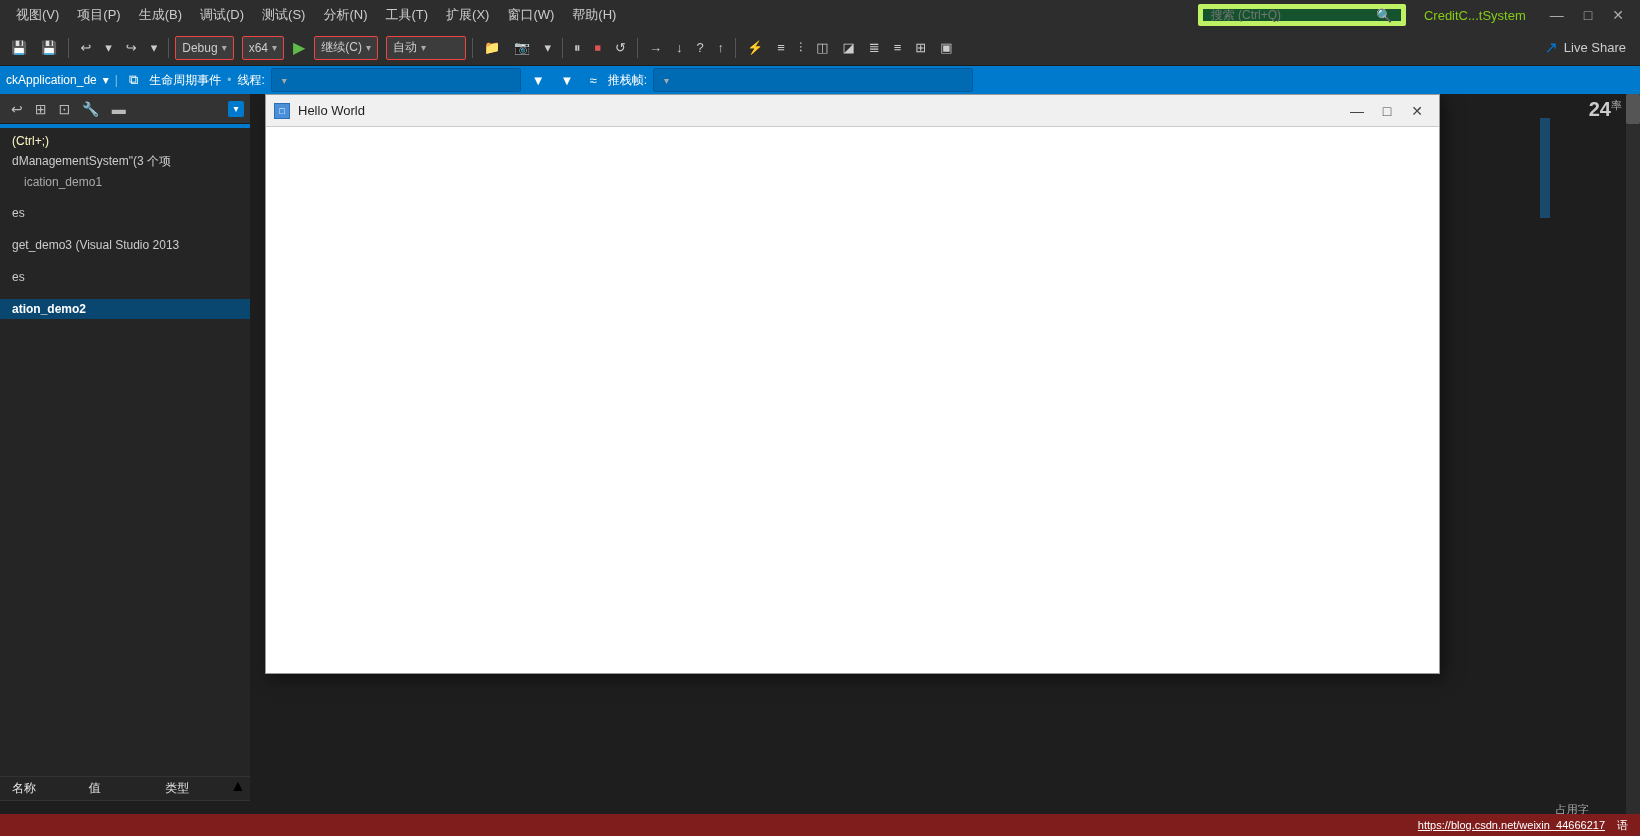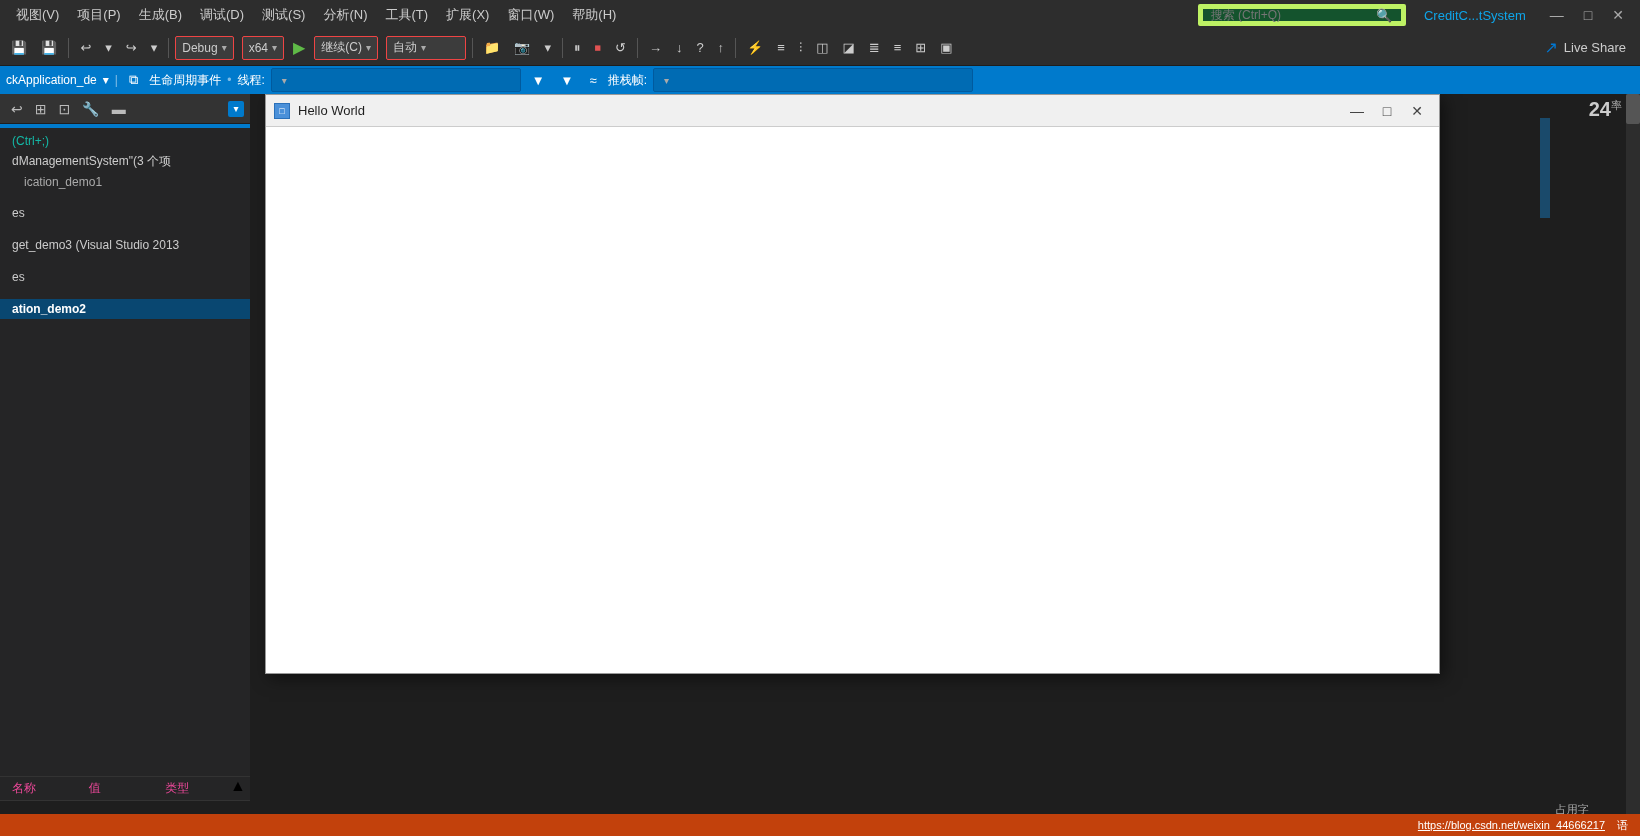--- a/index.html
+++ b/index.html
@@ -47,21 +47,21 @@
       font-size: 12px;
       width: 160px;
     }
     .menu-search-icon { color: #aaa; font-size: 13px; }
     .menu-right {
       display: flex;
       align-items: center;
       gap: 8px;
       margin-left: 16px;
     }
-    .title-text { color: #0ea5e9; font-size: 13px; }
+    .title-text { color: #84cc16; font-size: 13px; }
     .win-controls {
       display: flex;
       align-items: center;
       gap: 4px;
       margin-left: 8px;
     }
     .win-btn {
       color: #aaa;
       font-size: 14px;
       padding: 2px 8px;
@@ -173,21 +173,21 @@
     }
 
     
     .sidebar-content {
       flex: 1;
       overflow-y: auto;
       overflow-x: hidden;
       padding: 4px 0;
     }
     .sidebar-shortcut {
-      color: #14b8a6;
+      color: #fef9c3;
       font-size: 12px;
       padding: 2px 12px;
       user-select: none;
     }
     .sidebar-item {
       color: #cccccc;
       font-size: 12px;
       padding: 3px 12px;
       cursor: pointer;
       white-space: nowrap;
@@ -213,21 +213,21 @@
       border-top: 1px solid #333;
       display: flex;
       flex-direction: column;
     }
     .bottom-table-header {
       display: flex;
       background: #252526;
       border-bottom: 1px solid #333;
     }
     .bottom-table-col {
-      color: #ec4899;
+      color: #e5e5e5;
       font-size: 12px;
       padding: 3px 12px;
       flex: 1;
     }
     .bottom-table-scroll {
       background: #1e1e1e;
       flex: 1;
     }
 
     
@@ -305,21 +305,21 @@
       background: white;
     }
 
     
     .status-bar {
       position: absolute;
       bottom: 0;
       left: 0;
       right: 0;
       height: 22px;
-      background: #c2410c;
+      background: #7f1d1d;
       display: flex;
       align-items: center;
       padding: 0 8px;
       z-index: 200;
     }
     .status-item {
       color: white;
       font-size: 11px;
       padding: 0 4px;
     }

